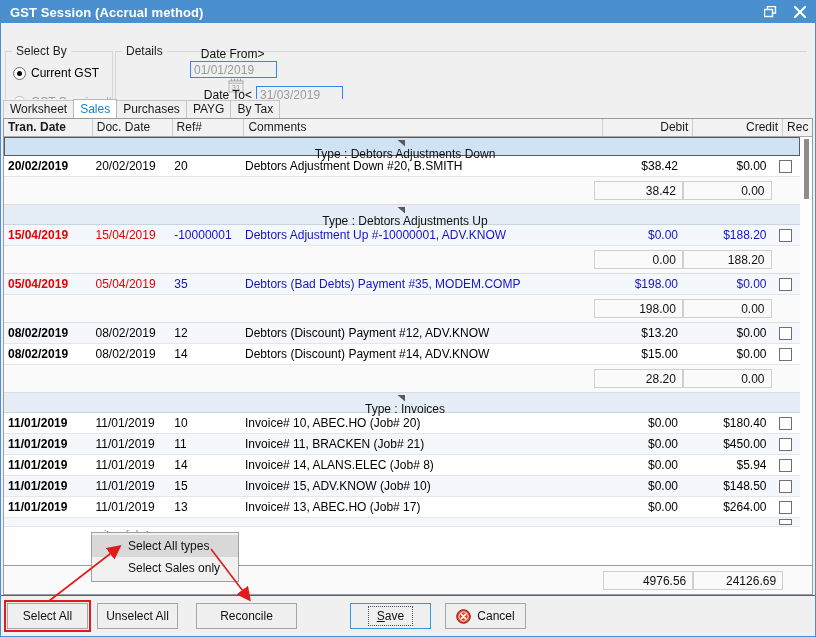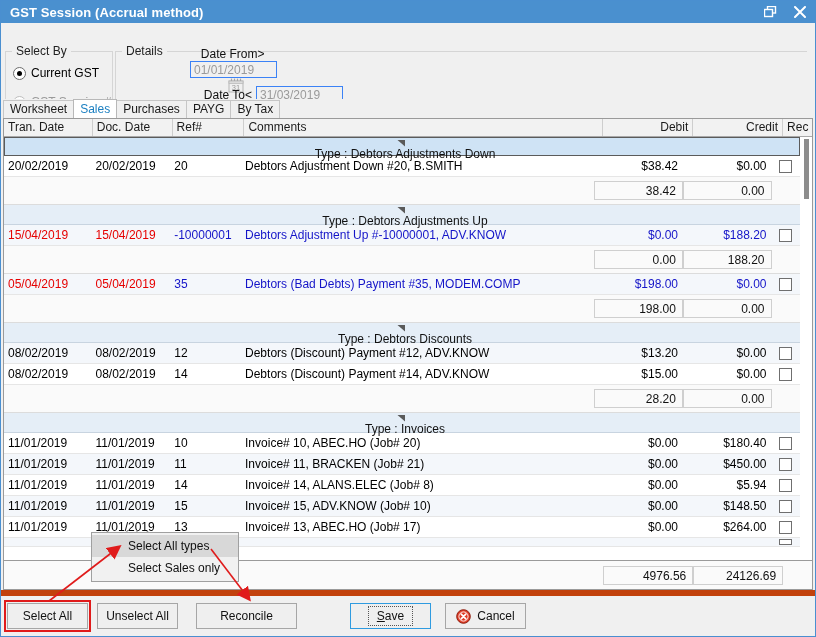--- a/index.html
+++ b/index.html
@@ -182,21 +182,21 @@
   .hc {
     font-size: 12px;
     color: #1a1a1a;
     line-height: 16px;
     padding: 0 4px;
     border-right: 1px solid #cecece;
     box-sizing: border-box;
     overflow: hidden;
     white-space: nowrap;
   }
-  .c-tran { width: 89px; }
+  .c-tran { width: 89px; font-weight: bold; }
   .c-doc  { width: 80px; }
   .c-ref  { width: 72px; }
   .c-com  { width: 360px; }
   .c-deb  { width: 90px; text-align: right; }
   .c-cre  { width: 90px; text-align: right; }
   .c-rec  { width: 29px; border-right: none; }
 
   .grid-body {
     flex: 1 1 auto;
     position: relative;
@@ -307,21 +307,21 @@
     border-bottom: 1px solid #9a9a9a;
     background: #fafafa;
     display: flex;
     align-items: center;
     box-sizing: border-box;
   }
   
   .btnbar {
     flex: 0 0 auto;
     height: 40px;
-    border-top: 6px solid #c2410c;
+    border-top: 1px solid #c2410c;
     background: #f0f0f0;
     display: flex;
     align-items: center;
     padding-left: 6px;
     gap: 0;
   }
   .btn {
     height: 26px;
     border: 1px solid #a6a6a6;
     background: #efefef;
@@ -555,28 +555,20 @@
         <div class="totalrow">
           <div class="spacer-tran"></div>
             <div class="spacer-doc"></div>
             <div class="spacer-ref"></div>
             <div class="spacer-com"></div>
           <div class="totalbox tb-deb">198.00</div>
           <div class="totalbox tb-cre">0.00</div>
           <div class="chk"></div>
         </div>
 
-        <div class="grouprow">
-          <span class="tri">
-            <svg width="9" height="9" viewBox="0 0 9 9">
-                <path d="M0.5 2 L8 2 L8 8.5 Z" fill="#5a5a5a"></path>
-              </svg>
-          </span>
-          <span>Type : Debtors Discounts</span>
-        </div>
         <div class="datarow alt">
           <div class="cell c-tran">08/02/2019</div>
           <div class="cell c-doc">08/02/2019</div>
           <div class="cell c-ref">12</div>
           <div class="cell c-com">Debtors (Discount) Payment #12, ADV.KNOW</div>
           <div class="cell c-deb num">$13.20</div>
           <div class="cell c-cre num">$0.00</div>
           <div class="chk">
               <span class="checkbox"></span>
             </div>

